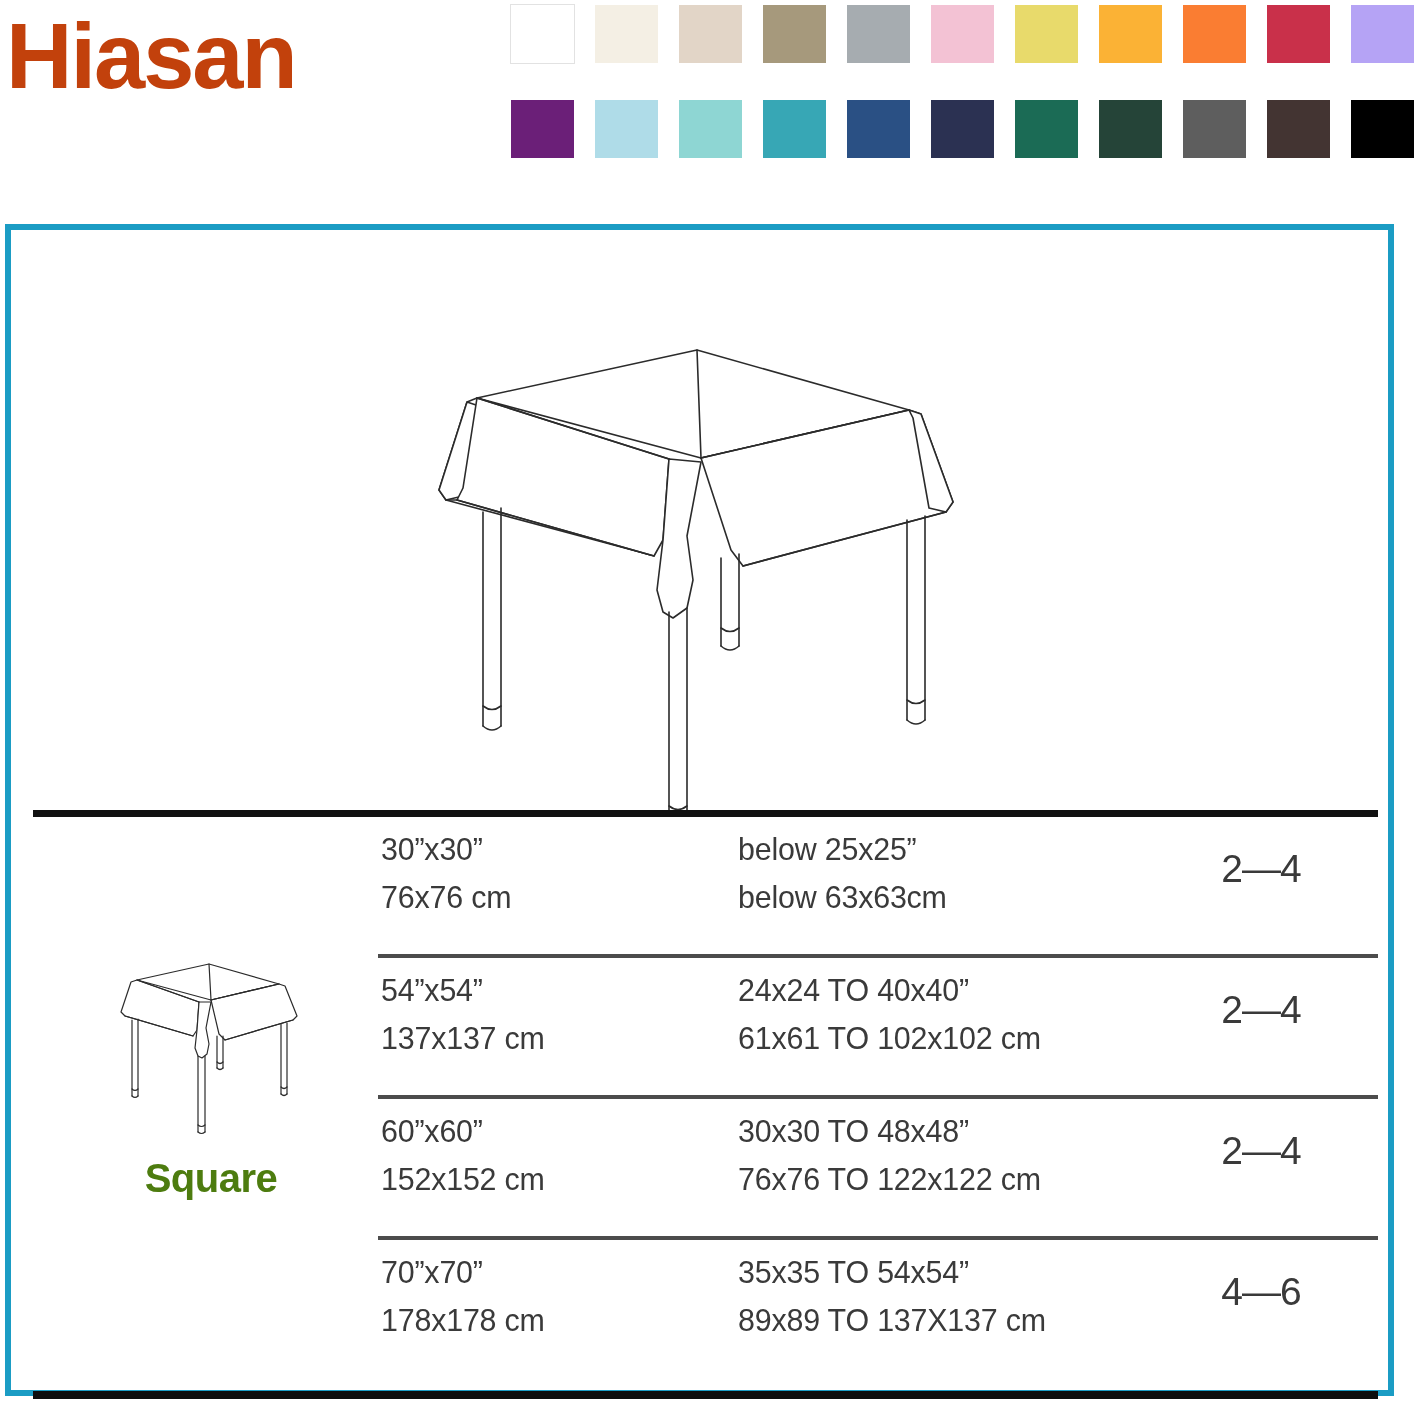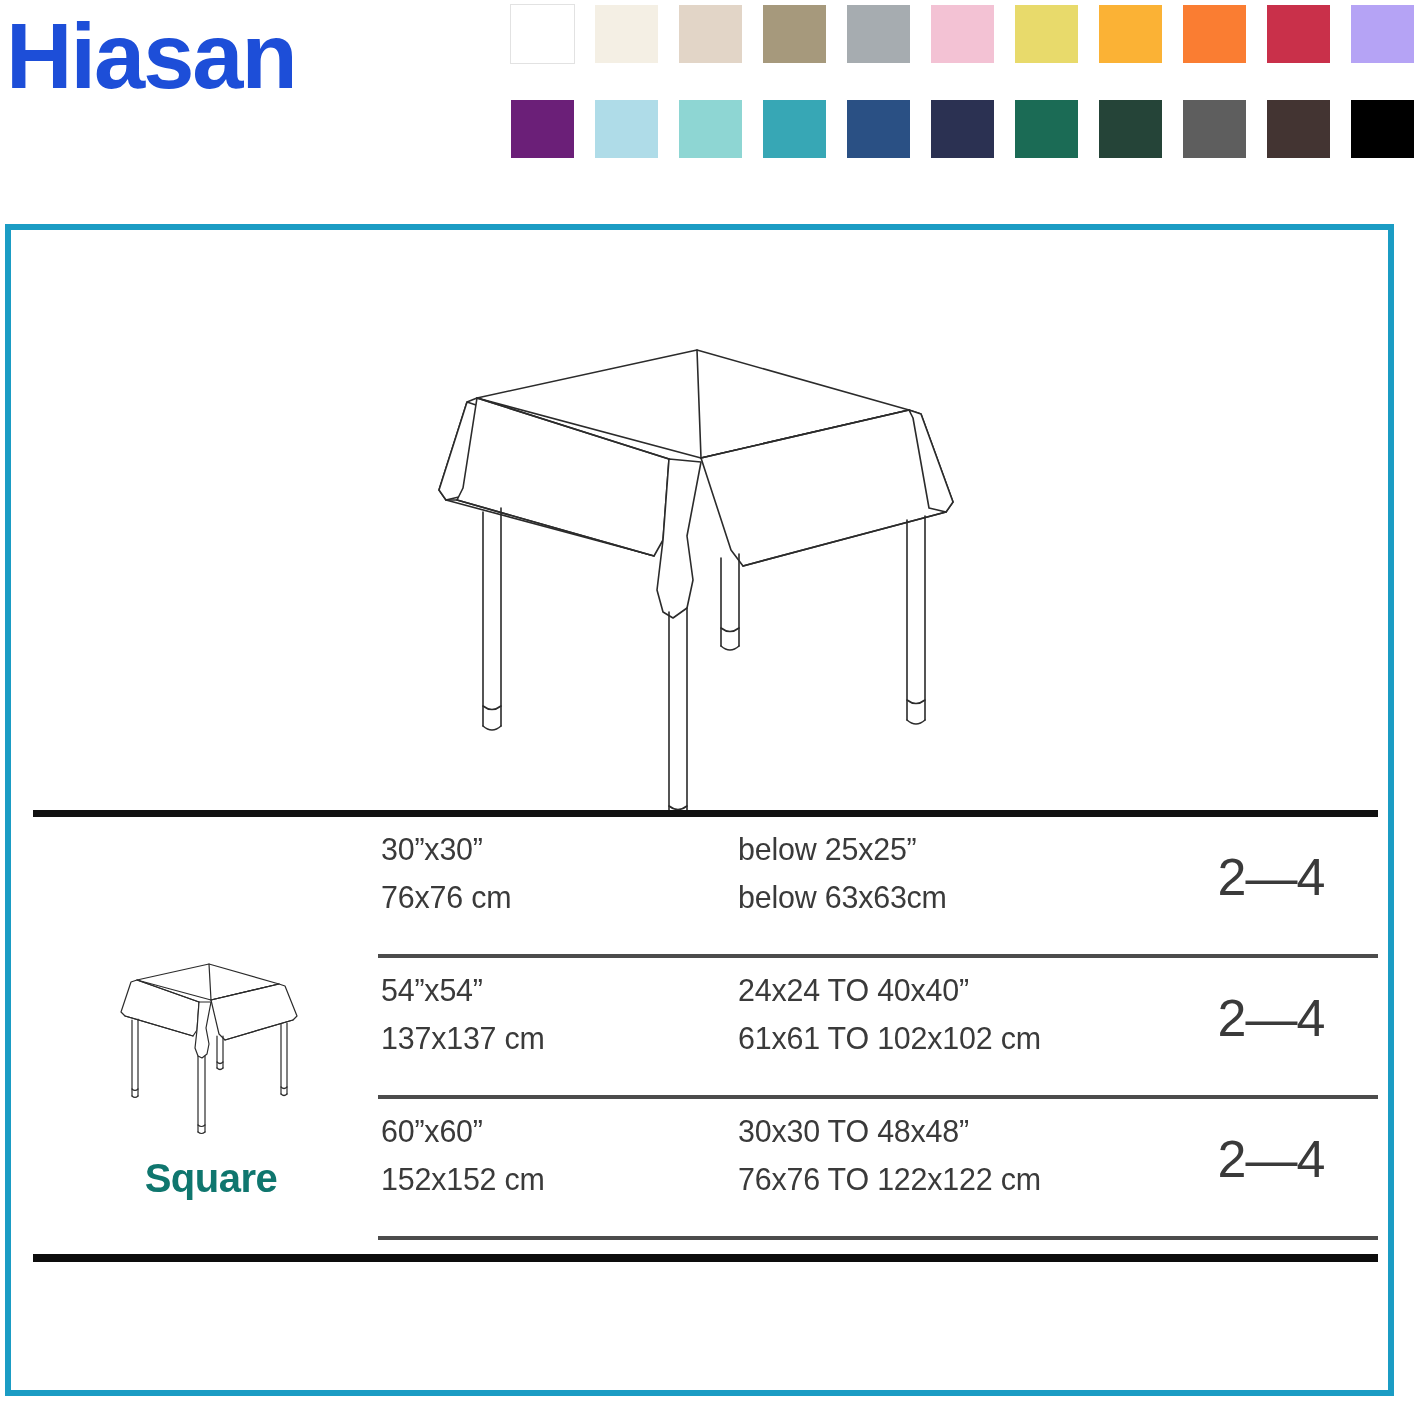--- a/index.html
+++ b/index.html
@@ -29,21 +29,21 @@
   }
 
   #brand-logo {
     position: absolute;
     left: 6px;
     top: 8px;
     font-family: "Liberation Sans", sans-serif;
     font-weight: 700;
     font-size: 92px;
     letter-spacing: -2px;
-    color: #1d4ed8;
+    color: #c2410c;
     line-height: 1.05;
   }
 
   #swatch-panel {
     position: absolute;
     left: 511px;
     top: 5px;
     width: 900px;
   }
 
@@ -147,23 +147,23 @@
     transform-origin: left top;
   }
   .cell-cloth  { left: 348px; }
   .cell-fitted { left: 705px; }
 
   .line-in  { top: 14px; }
   .line-cm  { top: 62px; }
 
   .cell-seating {
     position: absolute;
-    right: 22px;
+    right: 32px;
     top: 30px;
-    font-size: 52px;
+    font-size: 39px;
     color: #3a3a3a;
     white-space: nowrap;
     letter-spacing: -1px;
     width: 170px;
     text-align: center;
   }
 
   
   #shape-cell {
     position: absolute;
@@ -175,21 +175,21 @@
   #shape-icon {
     width: 220px;
     height: 182px;
     margin: 0 auto;
   }
   #shape-icon svg { display: block; width: 100%; height: 100%; }
   #shape-label {
     margin-top: 16px;
     font-size: 40px;
     font-weight: 700;
-    color: #0f766e;
+    color: #4d7c0f;
     letter-spacing: -0.5px;
   }
 </style>
 </head>
 <body>
 
 <div id="page">
 
   <div id="header-area">
 
@@ -325,20 +325,27 @@
           </div>
           <div class="row-divider"></div>
           <div class="t-row">
             <div class="cell-cloth line-in">60”x60”</div>
             <div class="cell-cloth line-cm">152x152 cm</div>
             <div class="cell-fitted line-in">30x30 TO 48x48”</div>
             <div class="cell-fitted line-cm">76x76 TO 122x122 cm</div>
             <div class="cell-seating">2—4</div>
           </div>
           <div class="row-divider"></div>
+          <div class="t-row">
+            <div class="cell-cloth line-in">70”x70”</div>
+            <div class="cell-cloth line-cm">178x178 cm</div>
+            <div class="cell-fitted line-in">35x35 TO 54x54”</div>
+            <div class="cell-fitted line-cm">89x89 TO 137X137 cm</div>
+            <div class="cell-seating">4—6</div>
+          </div>
         </div>
 
       <div class="bottom-rule"></div>
 
     </div>
 
   </div>
 </div>
 
 </body></html>

